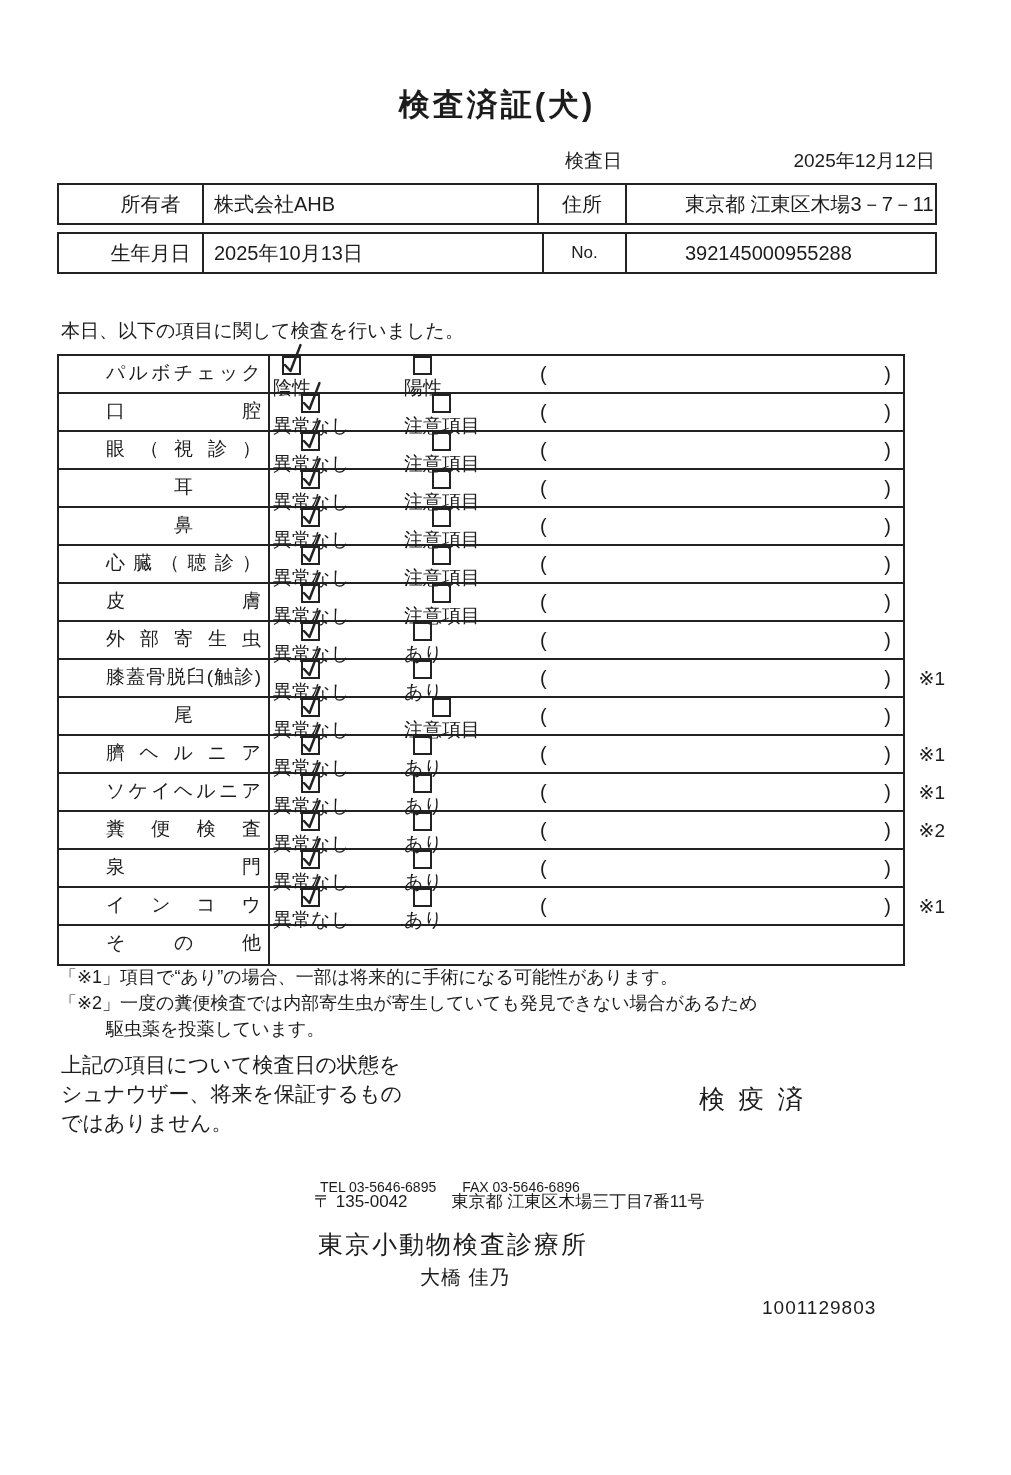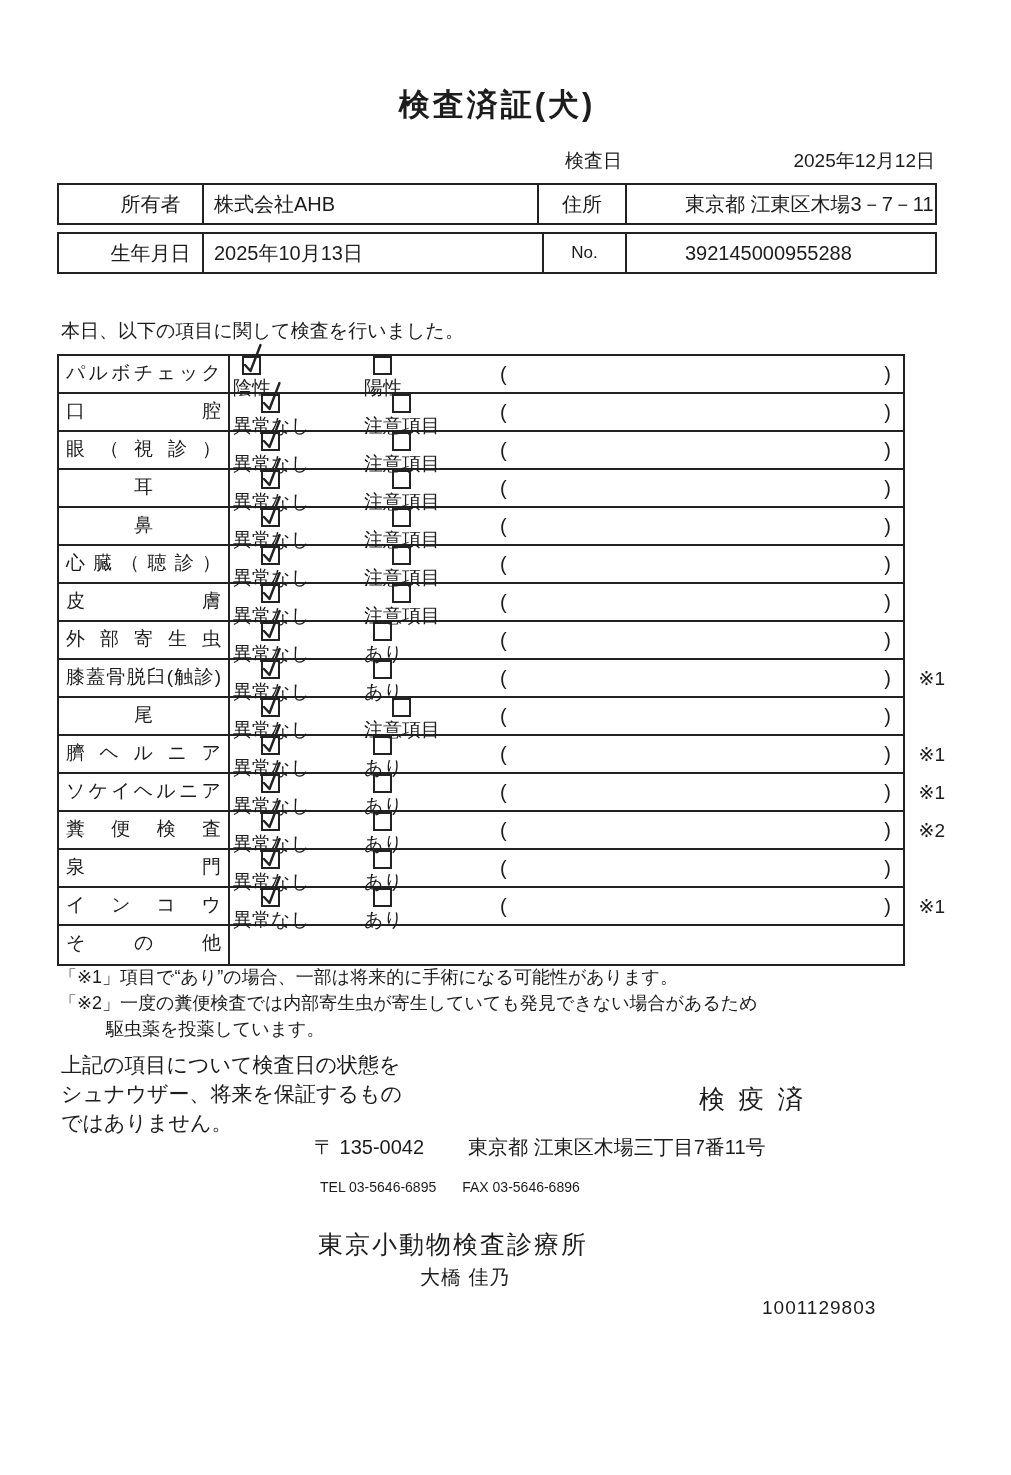--- a/index.html
+++ b/index.html
@@ -28,21 +28,21 @@
   .grow{flex:1;margin-left:48px;}
   .no-label{font-size:17px;}
   .weight-cell{justify-content:flex-end;padding-right:12px;}
   .weight-cell .unit{margin-left:16px;font-size:18px;}
 
   
   .intro{position:absolute;left:61px;top:318px;font-size:19px;}
 
   
   .ctable{position:absolute;left:57px;top:354px;width:848px;border:2px solid #222;box-sizing:border-box;}
-  .crow{display:flex;height:38px;box-sizing:border-box;border-bottom:2px solid #222;position:relative;}
+  .crow{display:flex;height:38px;box-sizing:border-box;border-bottom:2px solid #222;position:relative;padding-left:40px;}
   .crow:last-child{border-bottom:none;}
   .lcell{width:171px;flex:none;box-sizing:border-box;border-right:2px solid #222;
          padding:0 7px;font-size:19px;line-height:34px;overflow:hidden;}
   .lcell.justify{text-align:justify;text-align-last:justify;text-justify:inter-character;}
   .lcell.center{text-align:center;text-align-last:center;}
   .ccell{flex:1;position:relative;}
   .opt{position:absolute;top:0;height:100%;display:flex;align-items:center;font-size:19px;flex-direction:column;}
   .o1{left:3px;} .o2{left:134px;}
   .cb{width:15px;height:15px;border:2px solid #222;position:relative;flex:none;margin-right:1px;}
   .cb svg{position:absolute;left:-2px;top:-2px;width:15px;height:15px;overflow:visible;display:none;}
@@ -51,21 +51,21 @@
   .pclose{position:absolute;right:12px;top:0;line-height:36px;font-size:20px;}
   .note{position:absolute;right:-42px;top:0;line-height:38px;font-size:19px;white-space:nowrap;}
 
   
   .footnotes{position:absolute;left:59px;top:964px;font-size:18px;line-height:26px;}
   .fn-indent{padding-left:47px;}
 
   
   .disclaimer{position:absolute;left:61px;top:1050px;font-size:21px;line-height:29px;}
   .stamp{position:absolute;left:699px;top:1082px;font-size:26px;letter-spacing:3px;}
-  .postal-line{position:absolute;left:314px;top:1134px;font-size:20px;display:flex;}
+  .postal-line{position:absolute;left:314px;top:1190px;font-size:17px;display:flex;}
   .postal-line .addr2{margin-left:44px;}
   .tel-line{position:absolute;left:320px;top:1179px;font-size:14px;display:flex;}
   .tel-line .fax{margin-left:26px;}
   .clinic-name{position:absolute;left:318px;top:1228px;font-size:25px;letter-spacing:2px;}
   .vet-name{position:absolute;left:420px;top:1264px;font-size:20px;letter-spacing:1px;}
   .serial{position:absolute;left:762px;top:1297px;font-size:19px;letter-spacing:1px;}
 </style>
 </head>
 <body>
 

